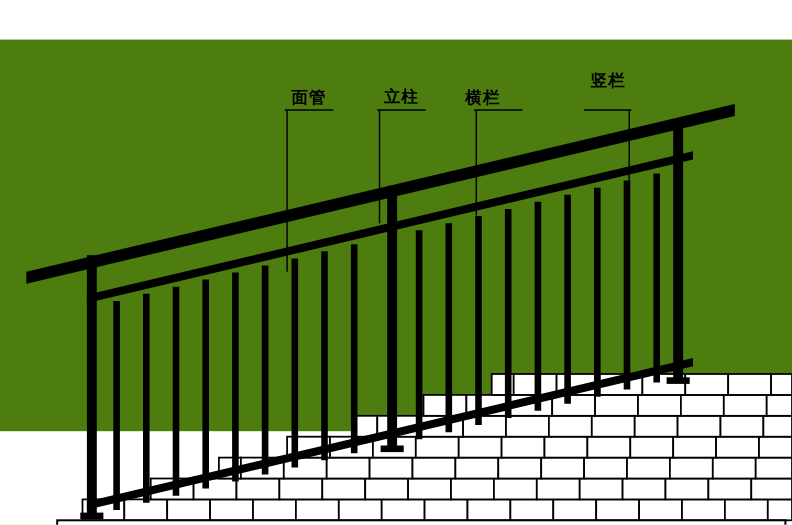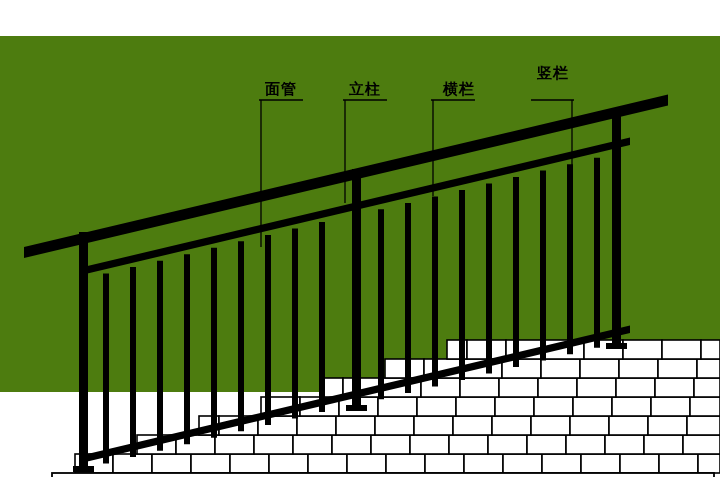--- a/index.html
+++ b/index.html
@@ -211,17 +211,17 @@
       <line x1="343" y1="64" x2="387" y2="64"></line>
       <line x1="431" y1="64" x2="475" y2="64"></line>
       <line x1="531" y1="64" x2="574" y2="64"></line>
     </g>
   </svg>
 
   <div class="callout-label" style="left:281px; top:46px;">面管</div>
 
   <div class="callout-label" style="left:365px; top:46px;font-family:Liberation Serif, serif;">立柱</div>
 
-  <div class="callout-label" style="left:459px; top:46px;">横栏</div>
+  <div class="callout-label" style="left:439px; top:46px;">横栏</div>
 
   <div class="callout-label" style="left:553px; top:30px;">竖栏</div>
 
 </div>
 
 </body></html>

